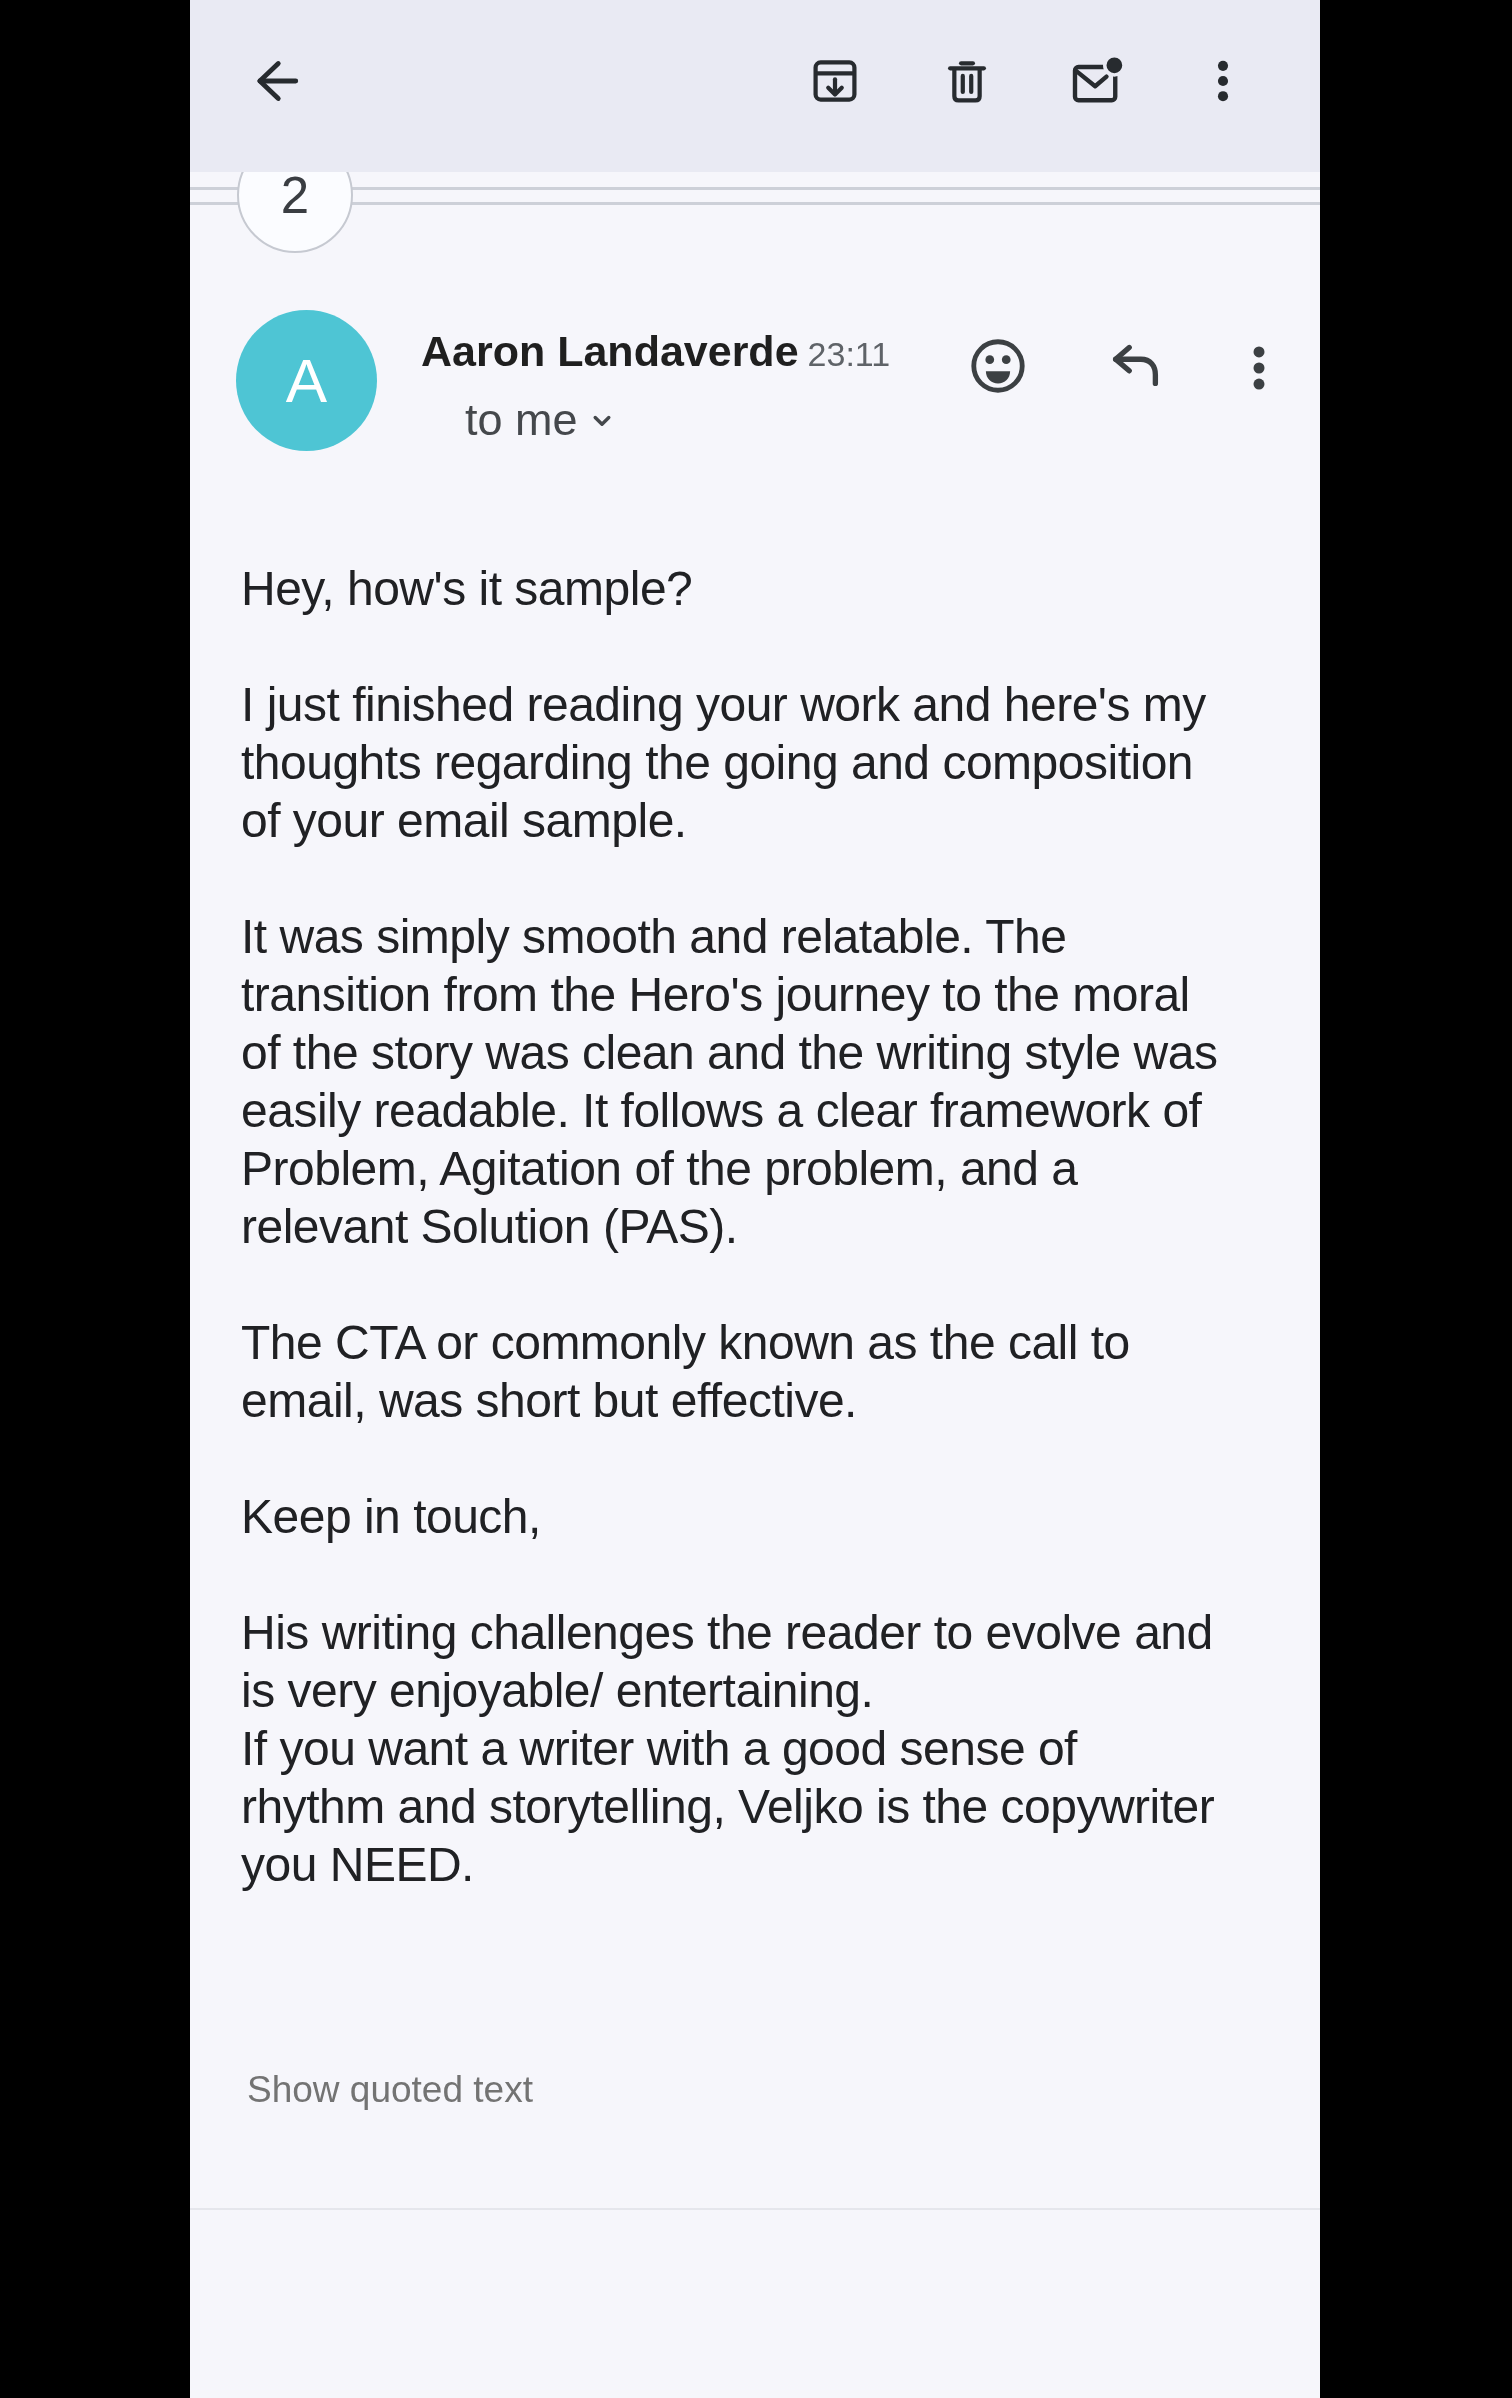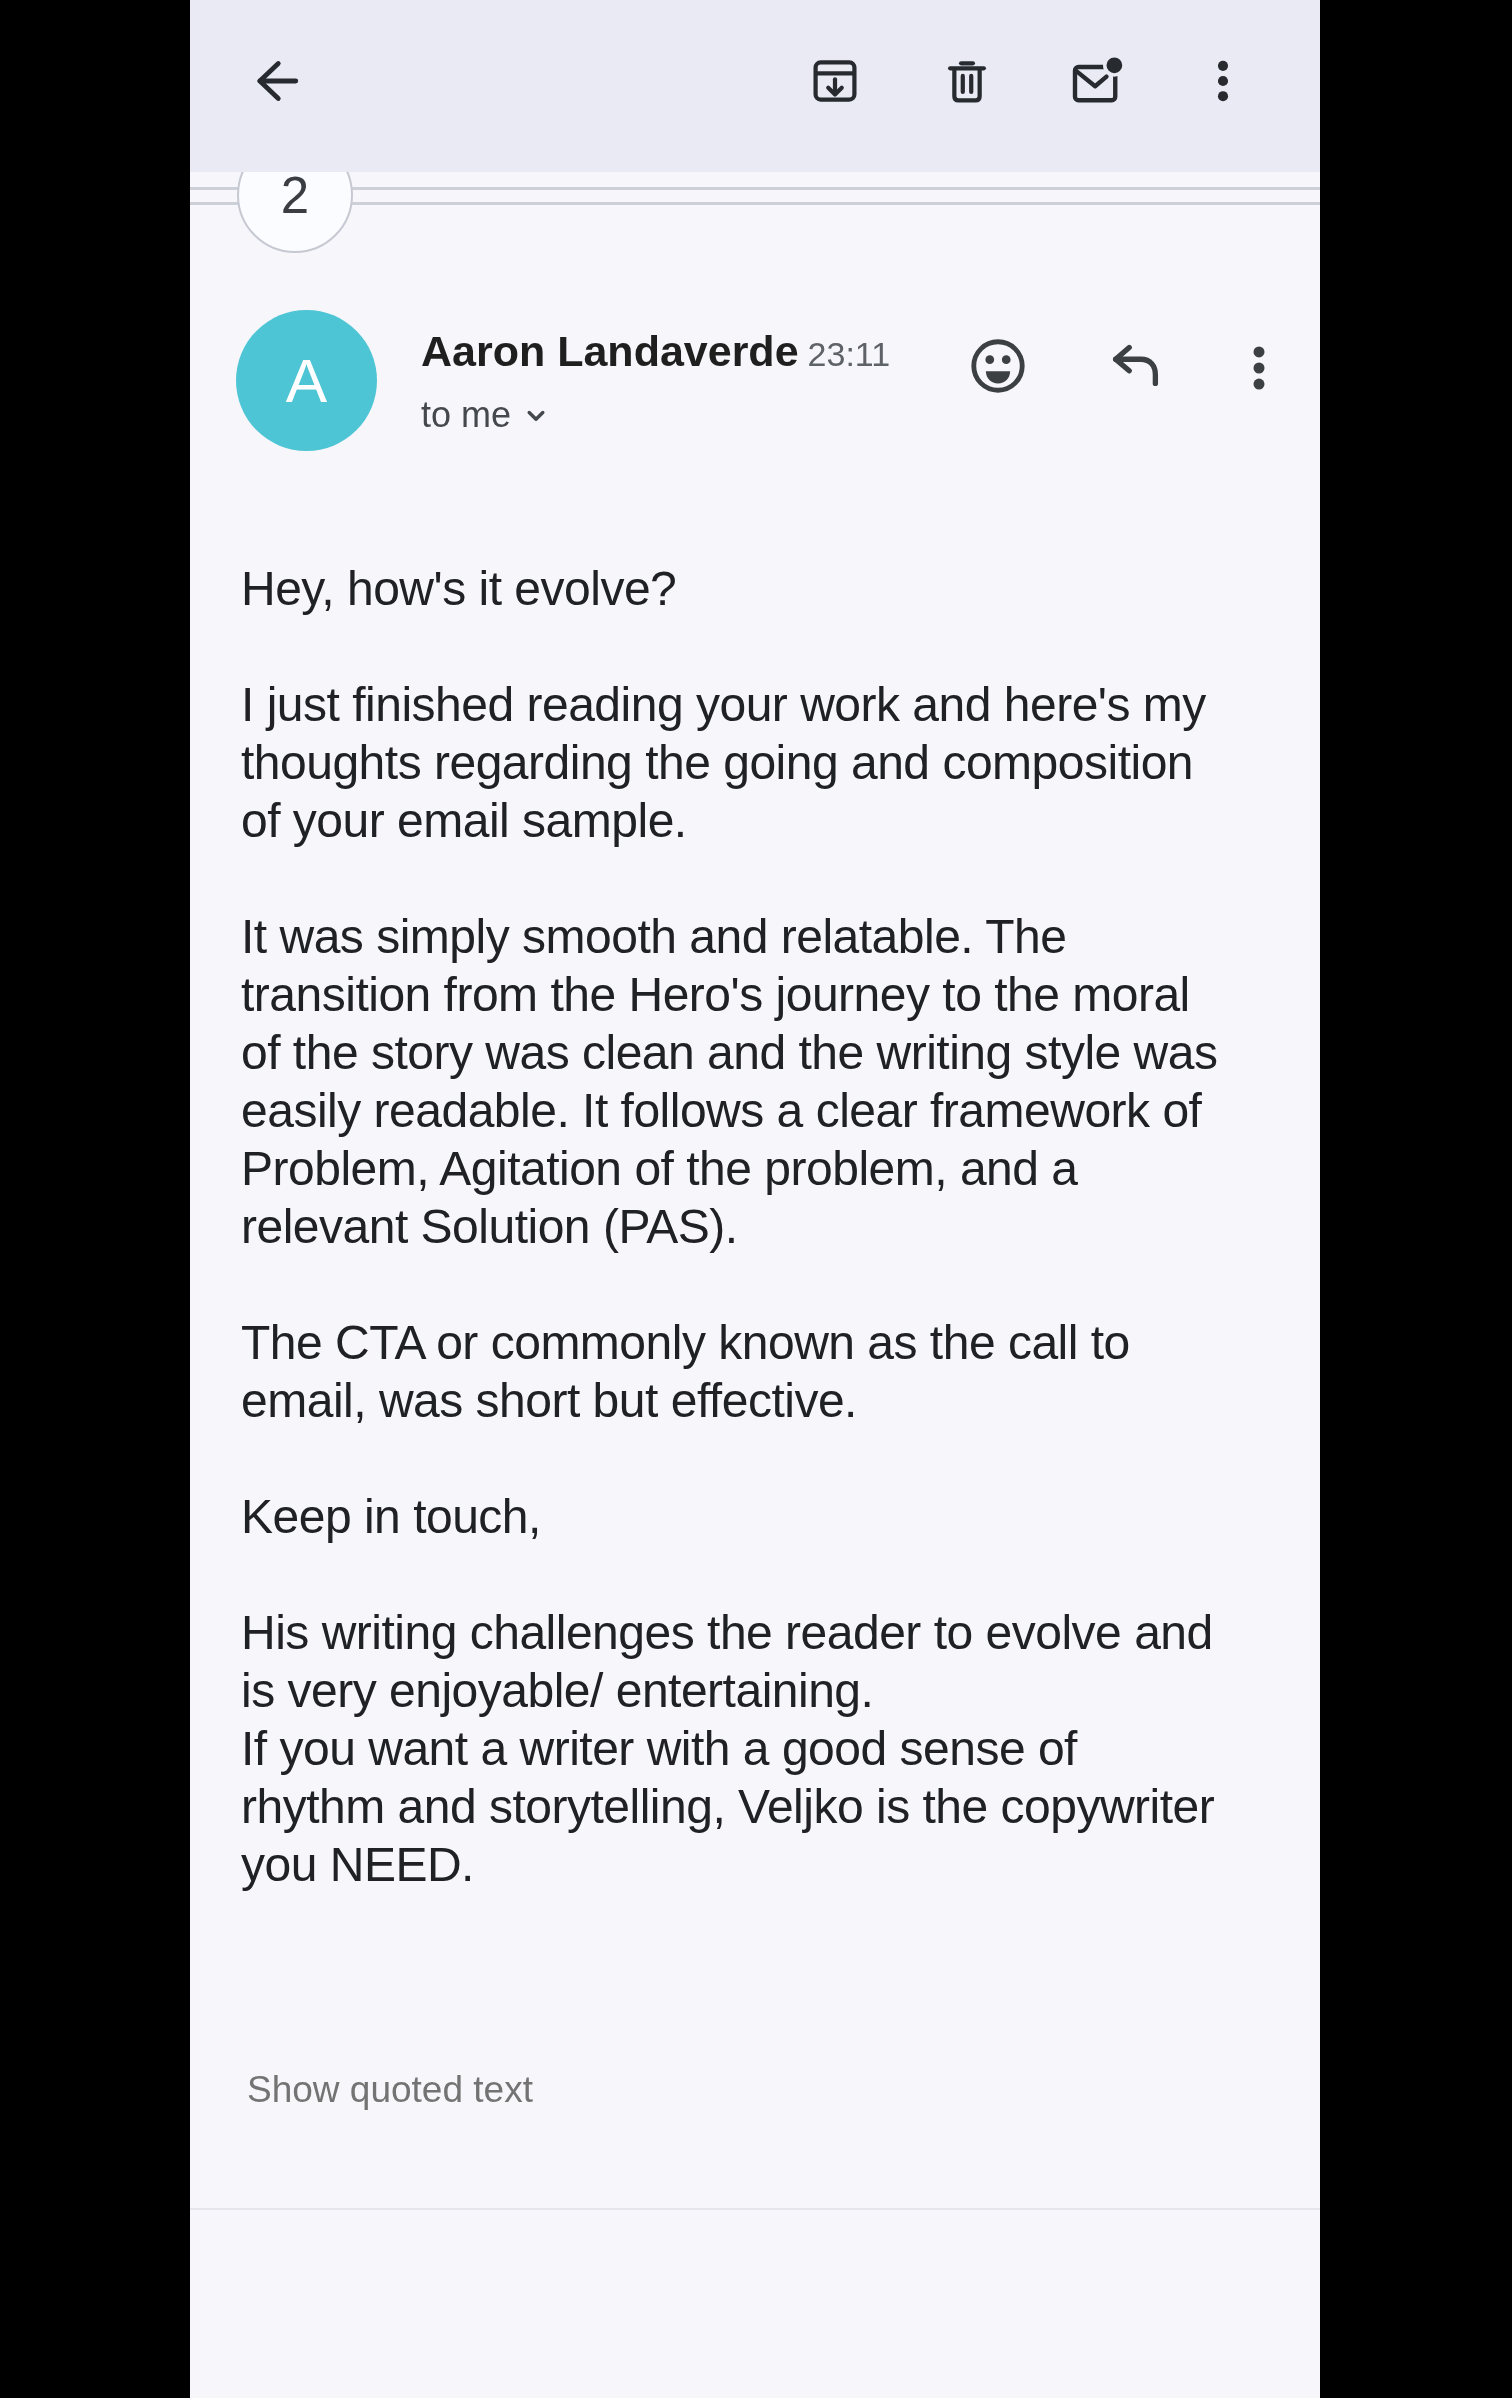--- a/index.html
+++ b/index.html
@@ -21,21 +21,21 @@
                font-size:51px;color:#3a3d42;}
 
   
   .avatar{position:absolute;left:46px;top:310px;width:141px;height:141px;border-radius:50%;
           background:#4ec5d4;display:flex;align-items:center;justify-content:center;
           color:#fff;font-size:62px;font-weight:400;z-index:2;}
   .name-row{position:absolute;left:231px;top:327px;display:flex;align-items:baseline;gap:9px;white-space:nowrap;}
   .sender-name{font-size:43px;font-weight:700;color:#1f1f1f;letter-spacing:0;}
   .sent-time{font-size:34px;color:#5f6368;}
   .tome-row{position:absolute;left:231px;top:394px;display:flex;align-items:center;gap:7.5px;color:#45484c;}
-  .tome-label{font-size:36px;}
+  .tome-label{font-size:45px;margin-left:44px;}
   .msgicon{position:absolute;width:67px;height:67px;display:flex;align-items:center;justify-content:center;
            color:#3c4043;background:none;border:none;padding:0;}
 
   
   .body-text{position:absolute;left:51px;top:560px;width:1059px;color:#202124;
              font-size:48px;line-height:58px;letter-spacing:-0.5px;}
   .body-text p{margin:58px 0 0 0;white-space:pre-line;}
   .body-text p:first-child{margin-top:0;}
   .quoted-link{position:absolute;left:57px;top:2067px;font-size:37px;line-height:45px;
                color:#737373;cursor:pointer;}
@@ -143,21 +143,21 @@
       <span>
         <svg width="54" height="54" viewBox="0 0 64 64" fill="currentColor">
             <circle cx="32" cy="13" r="6.5"></circle>
             <circle cx="32" cy="32" r="6.5"></circle>
             <circle cx="32" cy="51" r="6.5"></circle>
           </svg>
       </span>
     </div>
 
     <div class="body-text">
-      <p>Hey, how's it evolve?</p>
+      <p>Hey, how's it sample?</p>
       <p>I just finished reading your work and here's my
 thoughts regarding the going and composition
 of your email sample.</p>
       <p>It was simply smooth and relatable. The
 transition from the Hero's journey to the moral
 of the story was clean and the writing style was
 easily readable. It follows a clear framework of
 Problem, Agitation of the problem, and a
 relevant Solution (PAS).</p>
       <p>The CTA or commonly known as the call to

